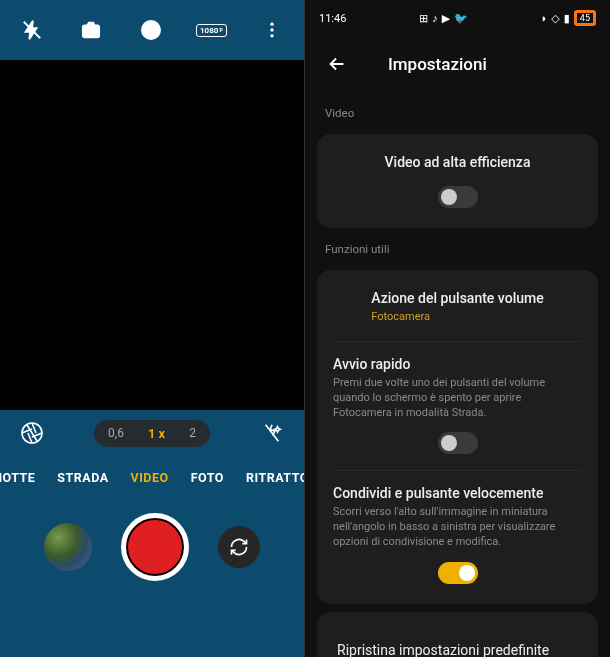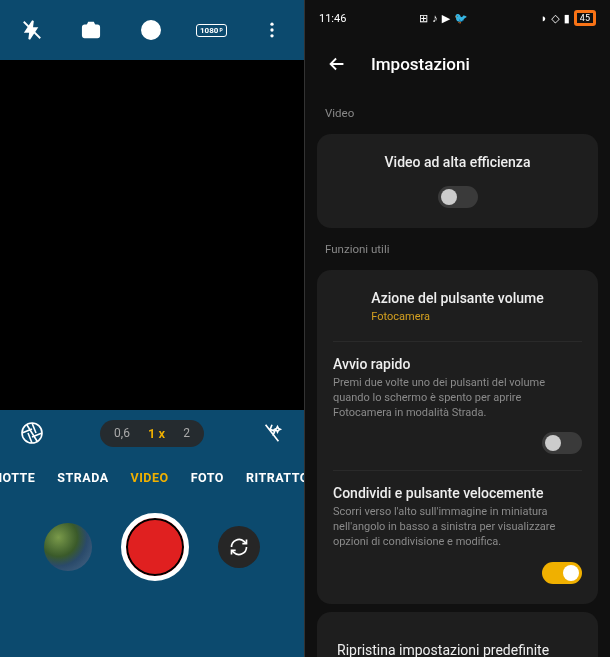--- a/index.html
+++ b/index.html
@@ -9,46 +9,46 @@
   .phone-right { background: #101010; }
 
   
   .cam-top { display: flex; justify-content: space-between; align-items: center; padding: 12px 18px; height: 60px; }
   .cam-top svg, .cam-top .icon { color: #fff; fill: #fff; }
   .icon-btn { width: 28px; height: 28px; display: flex; align-items: center; justify-content: center; color: #fff; }
 
   .viewfinder { width: 100%; height: 350px; background: #000; }
 
   .zoom-row { display: flex; align-items: center; justify-content: space-between; padding: 0 18px; height: 46px; }
-  .zoom-pill { background: rgba(40,40,40,.9); border-radius: 18px; padding: 6px 14px; display: flex; gap: 18px; align-items: center; }
+  .zoom-pill { background: rgba(40,40,40,.9); border-radius: 18px; padding: 6px 14px; display: flex; gap: 24px; align-items: center; }
   .zoom-val { color: #aaa; font-size: 12px; }
   .zoom-val.active { color: #f0b000; font-weight: 600; font-size: 13px; }
 
   .modes { display: flex; gap: 22px; padding: 14px 0; justify-content: center; align-items: center; overflow: hidden; }
   .mode { color: #fff; font-size: 12.5px; font-weight: 700; letter-spacing: .5px; white-space: nowrap; }
   .mode.active { color: #f0b000; }
   .mode.edge { margin-left: -24px; }
   .mode.edge-r { margin-right: -22px; }
 
   .controls { display: flex; align-items: center; justify-content: space-around; padding: 14px 30px 30px; }
   .thumb { width: 48px; height: 48px; border-radius: 50%; background: radial-gradient(circle at 30% 30%, #7a9a4a, #3a5a2a 40%, #2a4a6a 60%, #4a6a8a); }
   .shutter { width: 68px; height: 68px; border-radius: 50%; background: #e02020; border: 5px solid #fff; box-shadow: 0 0 0 2px #000 inset; }
   .flip { width: 42px; height: 42px; border-radius: 50%; background: #262626; display: flex; align-items: center; justify-content: center; }
 
   
   .status { display: flex; justify-content: space-between; align-items: center; padding: 18px 14px; height: 26px; font-size: 11px; color: #fff; }
   .status-icons { display: flex; gap: 4px; align-items: center; }
-  .set-header { display: flex; align-items: center; gap: 20px; padding: 14px 18px 20px; }
+  .set-header { display: flex; align-items: center; gap: 37px; padding: 14px 18px 20px; }
   .set-header .title { color: #fff; font-size: 17px; font-weight: 500; }
 
   .section-label { color: #888; font-size: 11.5px; padding: 8px 20px; }
   .card { background: #1e1e1e; border-radius: 14px; margin: 6px 12px; padding: 14px 16px; }
   .card + .card { margin-top: 8px; }
   .row { display: flex; align-items: center; justify-content: space-between; gap: 12px; padding: 6px 0; flex-direction: column; }
-  .row + .row { border-top: 1px solid #2a2a2a; padding-top: 14px; margin-top: 10px; align-items: flex-end; }
+  .row + .row { border-top: 1px solid #2a2a2a; padding-top: 14px; margin-top: 10px; }
   .row-text { flex: 1; }
   .row-title { color: #eee; font-size: 14px; font-weight: 500; margin-bottom: 4px; }
   .row-sub { color: #8a8a8a; font-size: 11px; line-height: 1.35; }
   .row-sub.gold { color: #d4a020; }
   .toggle { width: 40px; height: 22px; border-radius: 12px; background: #3a3a3a; position: relative; flex-shrink: 0; }
   .toggle::after { content: ''; position: absolute; width: 16px; height: 16px; border-radius: 50%; background: #ccc; top: 3px; left: 3px; }
   .toggle.on { background: #f0b000; }
   .toggle.on::after { background: #fff; left: 21px; }
   .link-row { color: #eee; font-size: 14px; padding: 16px 4px; display: flex; justify-content: space-between; align-items: center; }
 

